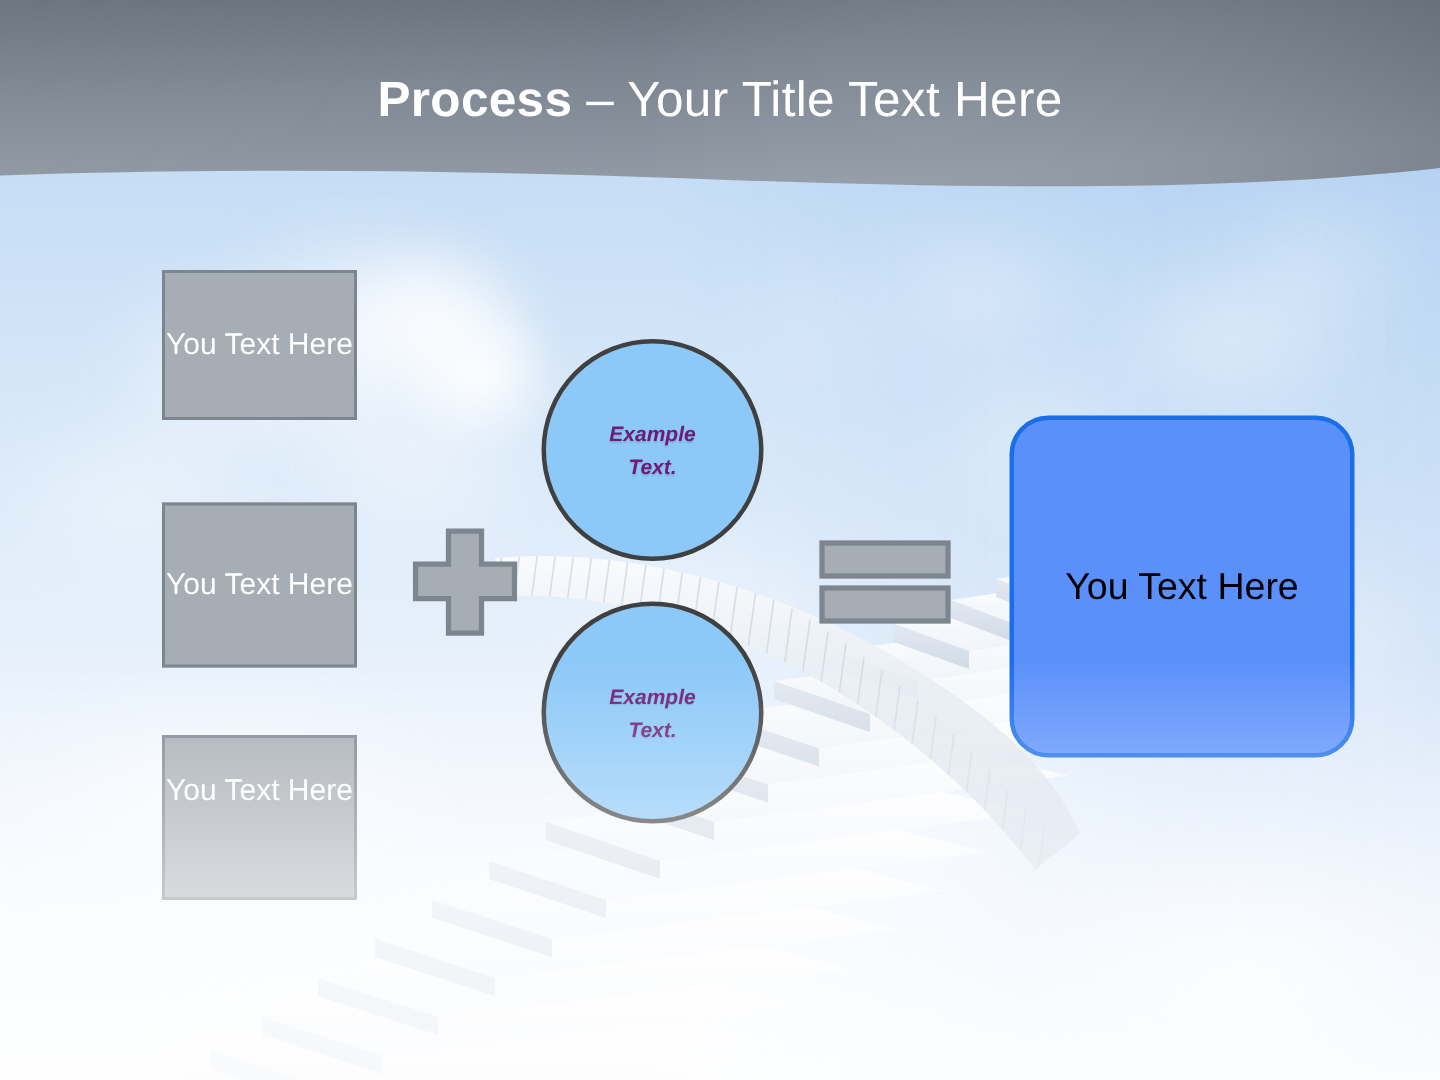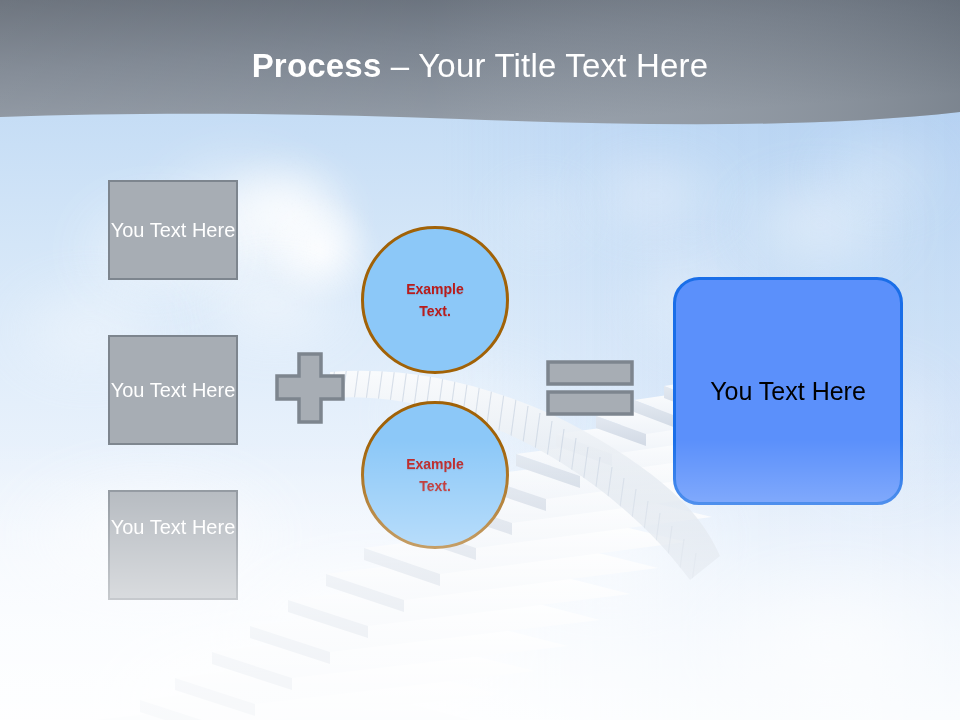--- a/index.html
+++ b/index.html
@@ -134,27 +134,28 @@
   
   .equals-sign { position: absolute; left: 545px; top: 358px; width: 90px; height: 60px; }
 
   
   .circle {
     position: absolute;
     width: 148px; height: 148px;
     box-sizing: border-box;
     border-radius: 50%;
     background: #8cc8f8;
-    border: 3px solid #a16207;
+    border: 3px solid #404040;
     display: flex;
     align-items: center;
     justify-content: center;
-    color: #b91c1c;
+    color: #701a75;
     font-size: 14px;
     font-weight: bold;
+    font-style: italic;
     line-height: 22px;
     text-align: center;
     text-shadow: 0 1px 1px rgba(0,0,0,.12);
   }
   #circle1 { left: 361px; top: 226px; }
   #circle2 { left: 361px; top: 401px; }
   .circle .c-text { display: block; width: 110px; }
 
   
   .result-box {

